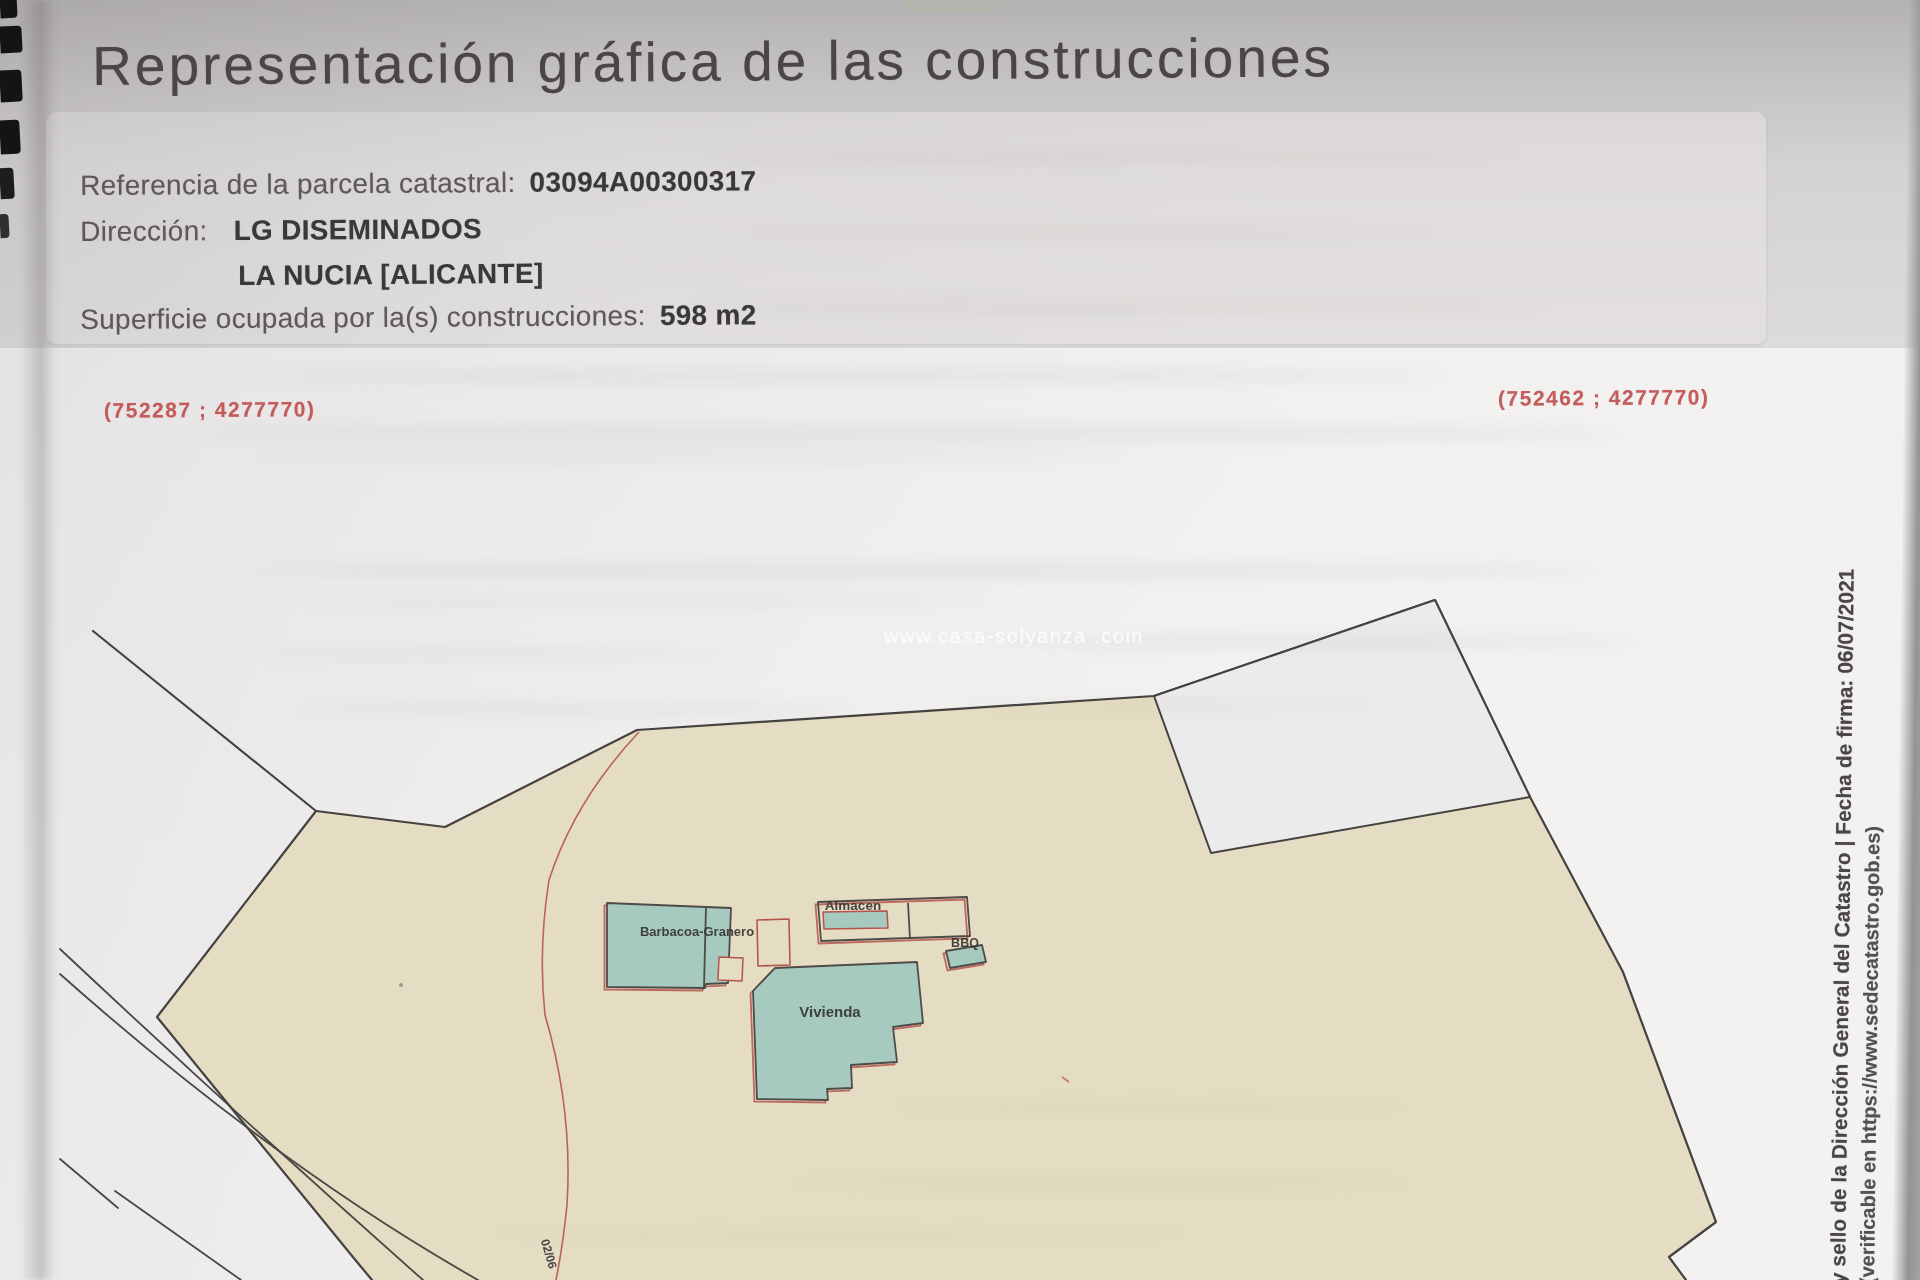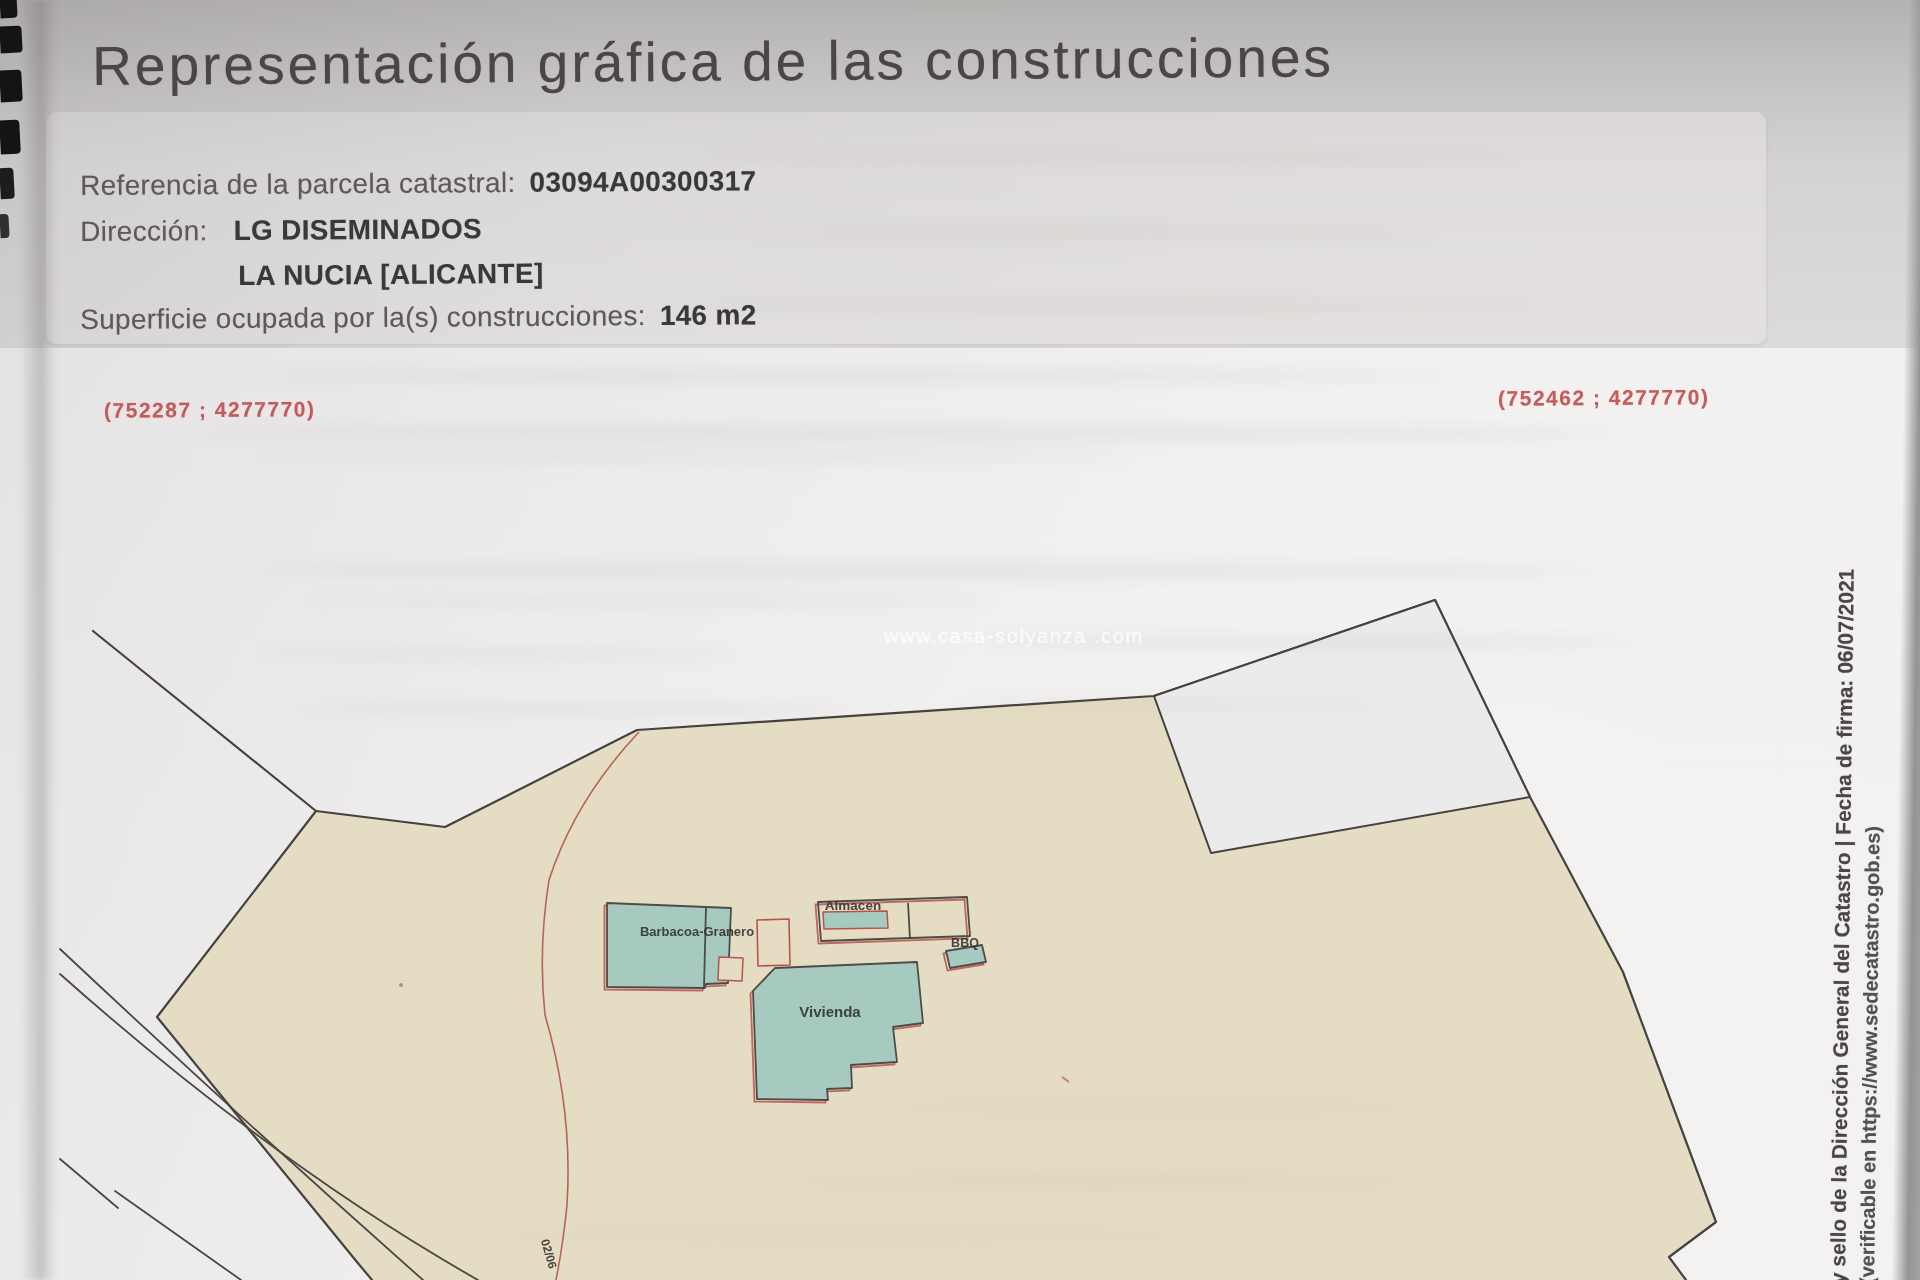--- a/index.html
+++ b/index.html
@@ -155,21 +155,21 @@
   <div class="title">Representación gráfica de las construcciones</div>
 
   <div class="row r-ref">
     <span>Referencia de la parcela catastral:</span><span class="val">03094A00300317</span>
   </div>
   <div class="row r-dir">
     <span>Dirección:</span><span class="val">LG DISEMINADOS</span>
   </div>
   <div class="row r-nucia">LA NUCIA [ALICANTE]</div>
   <div class="row r-sup">
-    <span>Superficie ocupada por la(s) construcciones:</span><span class="val">146 m2</span>
+    <span>Superficie ocupada por la(s) construcciones:</span><span class="val">598 m2</span>
   </div>
 
   <div class="coord c-left">(752287 ; 4277770)</div>
   <div class="coord c-right">(752462 ; 4277770)</div>
 
   <div class="watermark">www.casa-solyanza .com</div>
 
   <div class="side side1">y sello de la Dirección General del Catastro  |  Fecha de firma: 06/07/2021</div>
   <div class="side side2">(verificable en https://www.sedecatastro.gob.es)</div>
 

